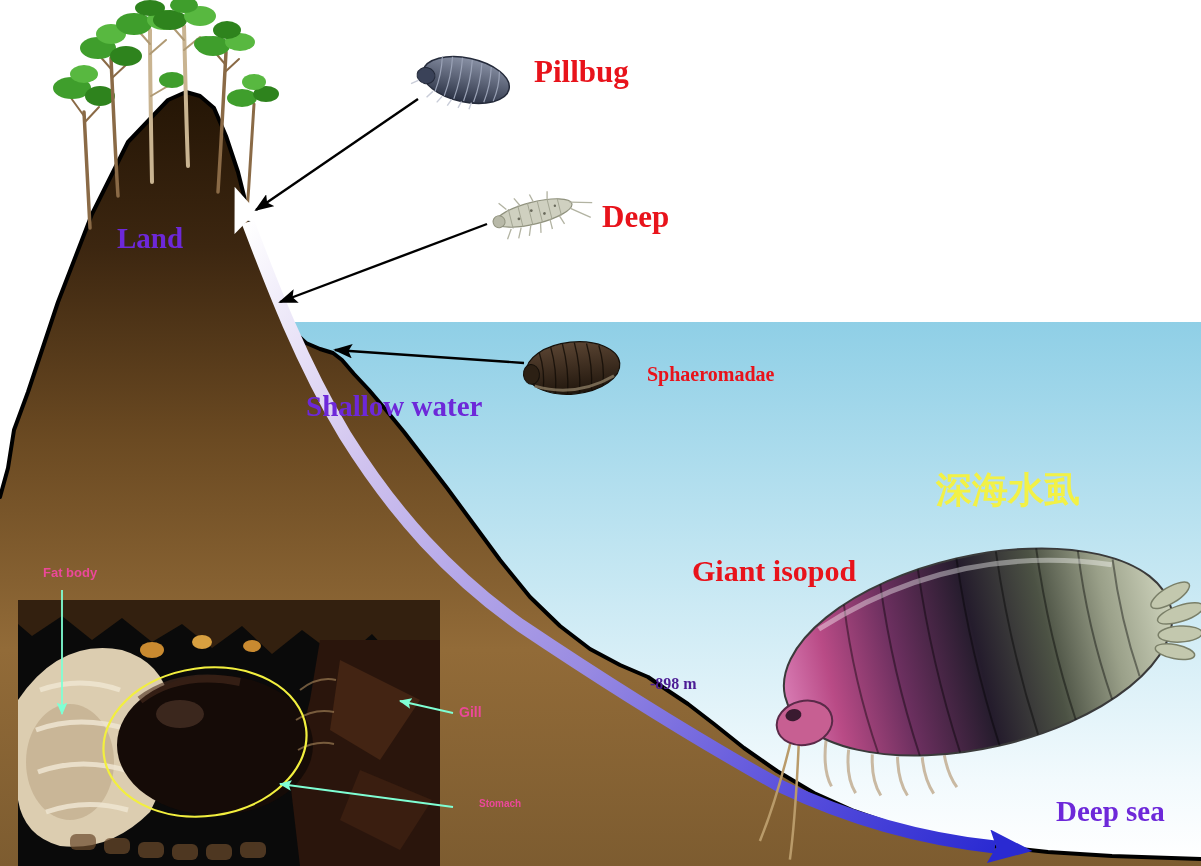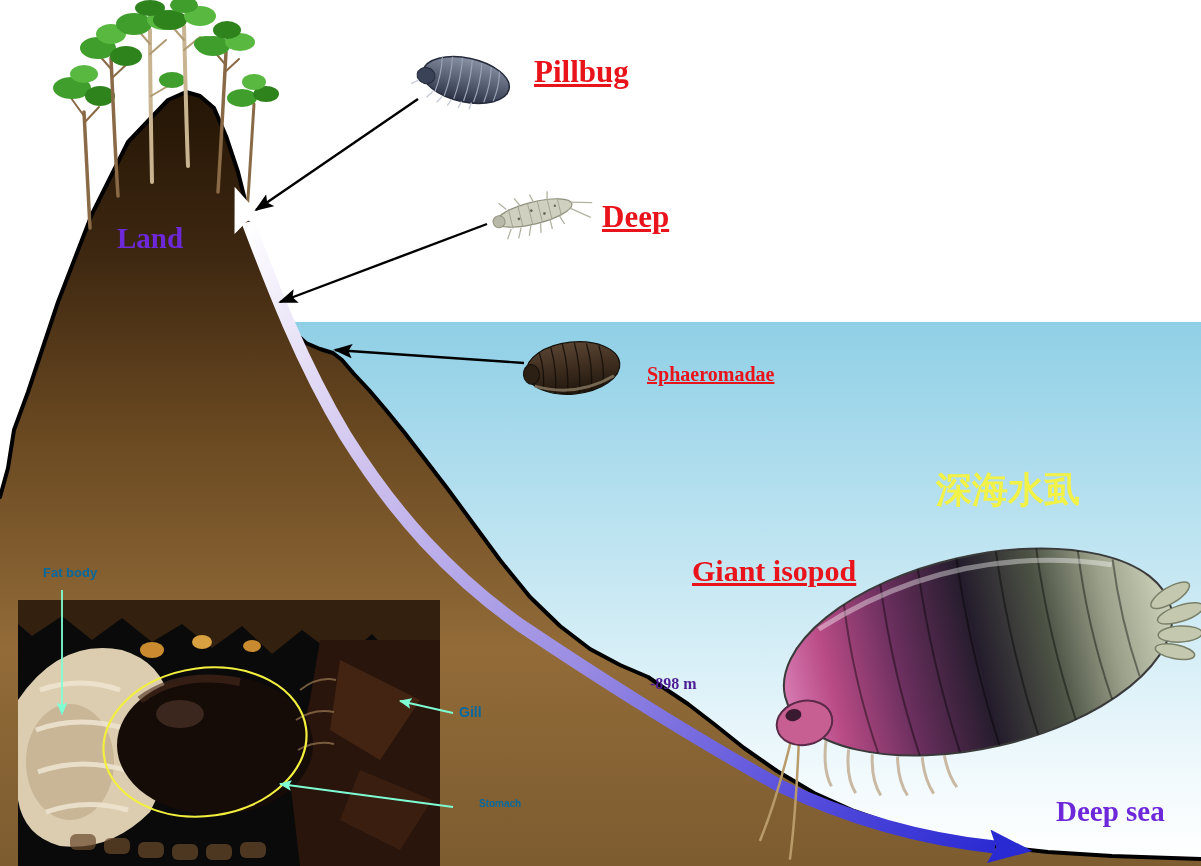--- a/index.html
+++ b/index.html
@@ -3,24 +3,24 @@
 <meta charset="utf-8">
 <style>
   html,body{margin:0;padding:0;background:#fff;}
   .canvas{
     position:relative;width:1201px;height:866px;background:#ffffff;
     overflow:hidden;font-family:"Liberation Serif",serif;
   }
   .canvas svg{position:absolute;left:0;top:0;}
   .lbl{position:absolute;font-weight:bold;white-space:nowrap;line-height:1;}
   .zone{font-size:29px;color:#6d28d9;}
-  .species{font-size:31px;color:#e8131b;text-decoration:underline;}
+  .species{font-size:31px;color:#e8131b;}
   .cn{font-size:36px;color:#f2f146;}
   .depth{font-size:16px;color:#4c1d95;}
-  .inset-lbl{font-family:"Liberation Sans",sans-serif;font-size:13px;color:#0369a1;}
+  .inset-lbl{font-family:"Liberation Sans",sans-serif;font-size:13px;color:#ec4899;}
 </style>
 </head>
 <body>
 
 <div class="canvas">
 
 <svg width="1201" height="866" viewBox="0 0 1201 866">
   <defs>
     <linearGradient id="gWater" x1="0" y1="322" x2="0" y2="860" gradientUnits="userSpaceOnUse">
       <stop offset="0" stop-color="#8fcfe6"></stop>
@@ -269,20 +269,21 @@
   </g>
 
   <g stroke="#7fffd4" stroke-width="1.8" fill="none">
     <path d="M62,590 L62,714" marker-end="url(#mCyan)"></path>
     <path d="M453,713 L400,701" marker-end="url(#mCyan)"></path>
     <path d="M453,807 L280,784" marker-end="url(#mCyan)"></path>
   </g>
 </svg>
 
   <div class="lbl zone" style="left:117px;top:224px;">Land</div>
+  <div class="lbl zone" style="left:306px;top:392px;">Shallow water</div>
   <div class="lbl zone" style="left:1037px;top:797px;margin-left:19px;">Deep sea</div>
   <div class="lbl depth" style="left:650px;top:676px;">-898 m</div>
 
   <div class="lbl species" style="left:534px;top:56px;">Pillbug</div>
   <div class="lbl species" style="left:602px;top:201px;">Deep</div>
   <div class="lbl species" style="left:647px;top:364px;font-size:20px;">Sphaeromadae</div>
   <div class="lbl species" style="left:692px;top:556px;font-size:30px;">Giant isopod</div>
   <div class="lbl cn" style="left:936px;top:472px;text-align:right;">深海水虱</div>
 
   <div class="lbl inset-lbl" style="left:43px;top:566px;">Fat body</div>

